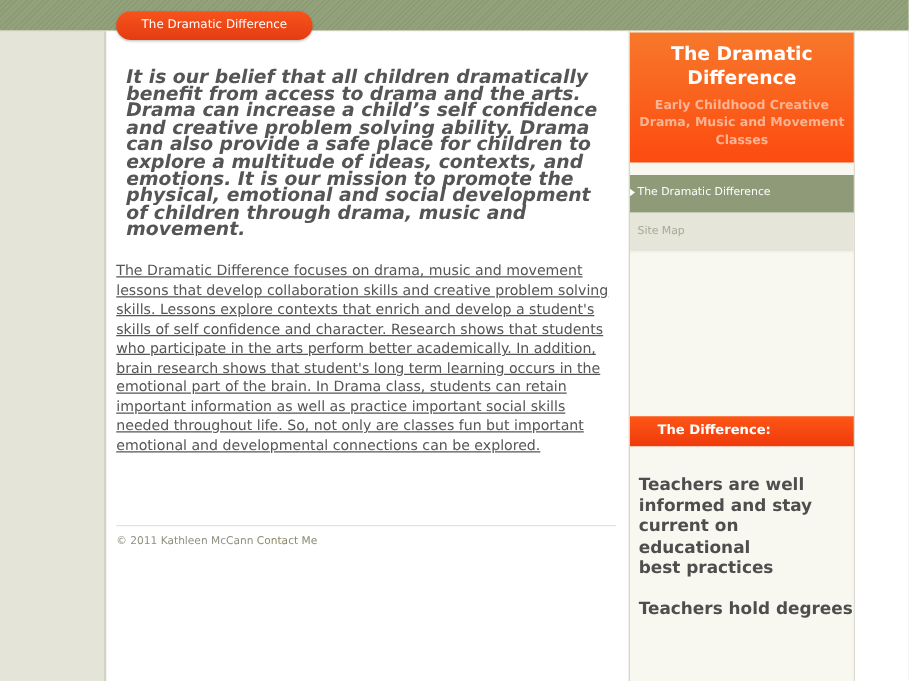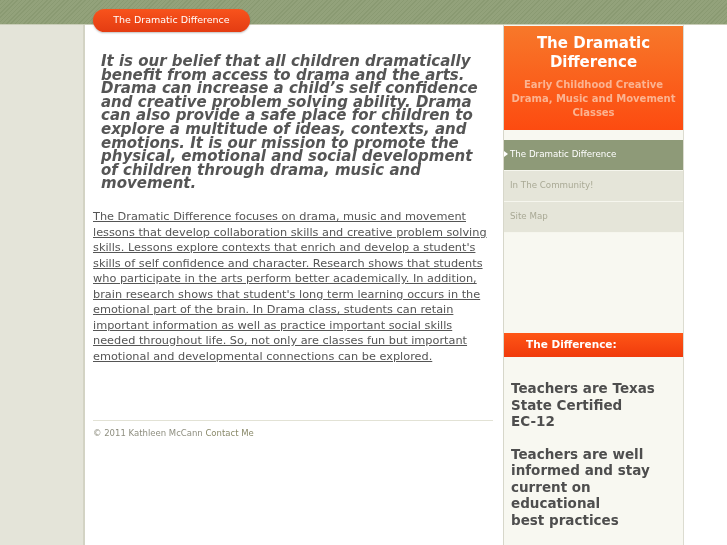--- a/index.html
+++ b/index.html
@@ -109,27 +109,23 @@
 <div class="brand">
   <div class="brand-title">The Dramatic Difference</div>
   <div class="brand-sub">Early Childhood Creative Drama, Music and Movement Classes</div>
 </div>
 
 <div class="nav">
   <div class="nav-item active">
     <span class="arrow"></span>
     <span>The Dramatic Difference</span>
   </div>
-  <div class="nav-item"><span>In The Community!</span></div>
   <div class="nav-item"><span>Site Map</span></div>
 </div>
 
 <div class="diff-head">The Difference:</div>
 <div class="diff-list">
-  <div class="diff-item">Teachers are Texas
-State Certified
-EC-12</div>
   <div class="diff-item">Teachers are well
 informed and stay
 current on educational
 best practices</div>
   <div class="diff-item">Teachers hold degrees</div>
 </div>
 
 </body></html>

